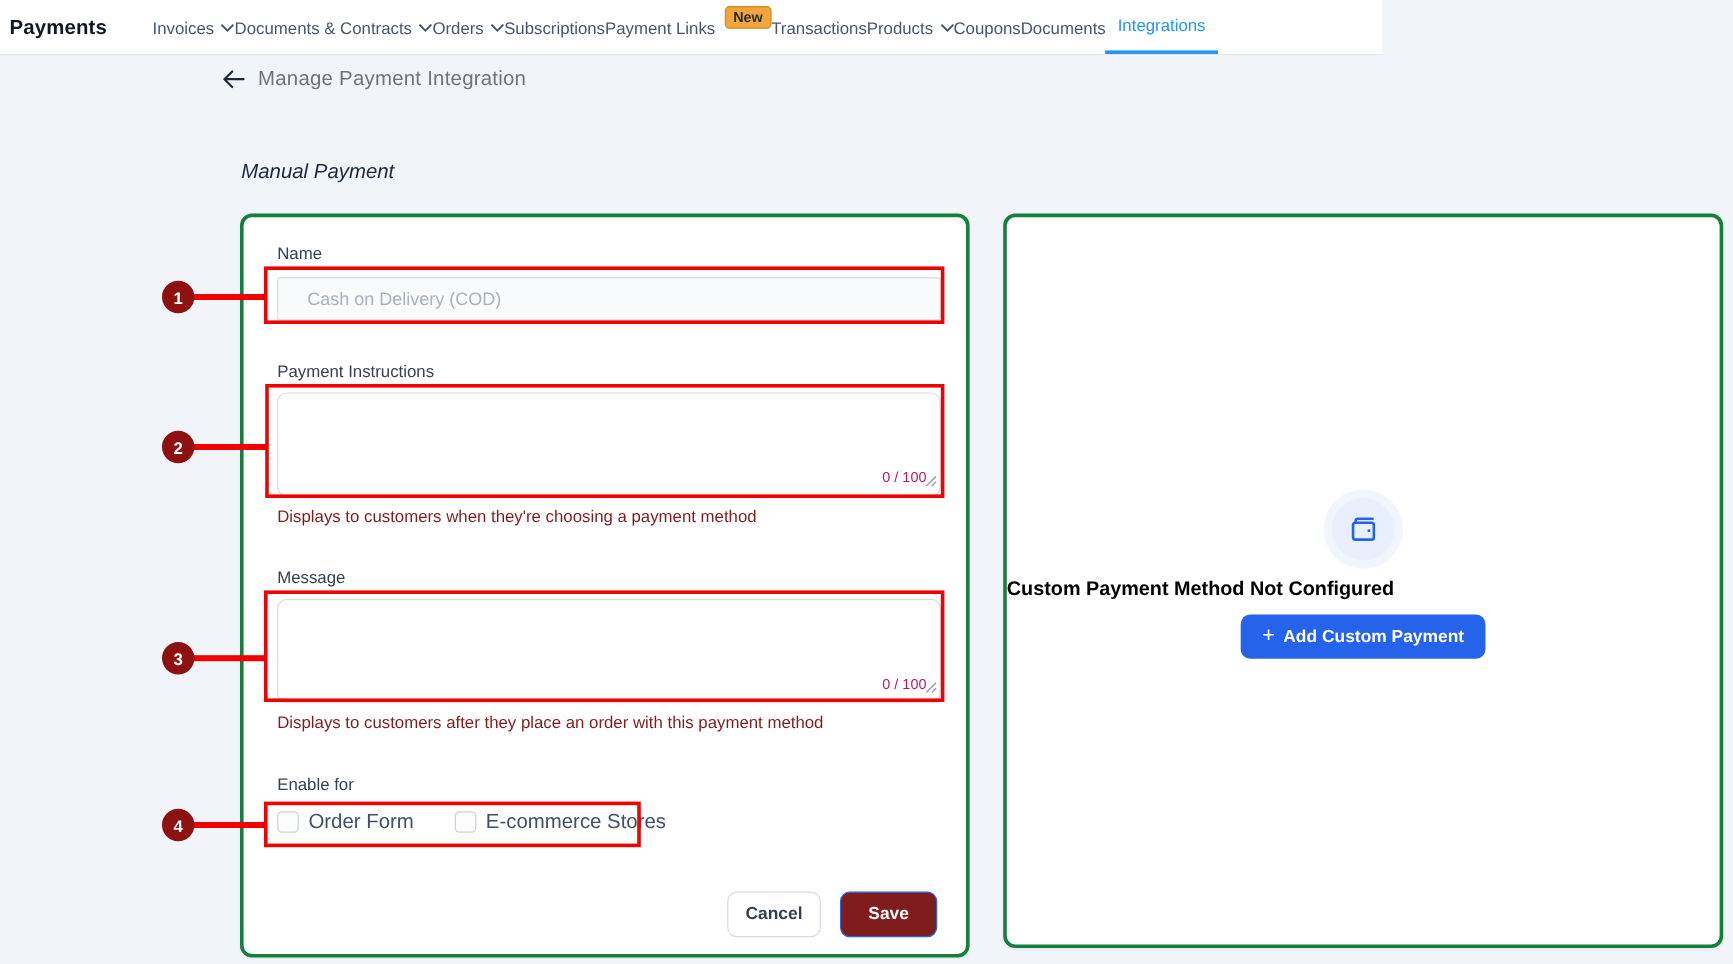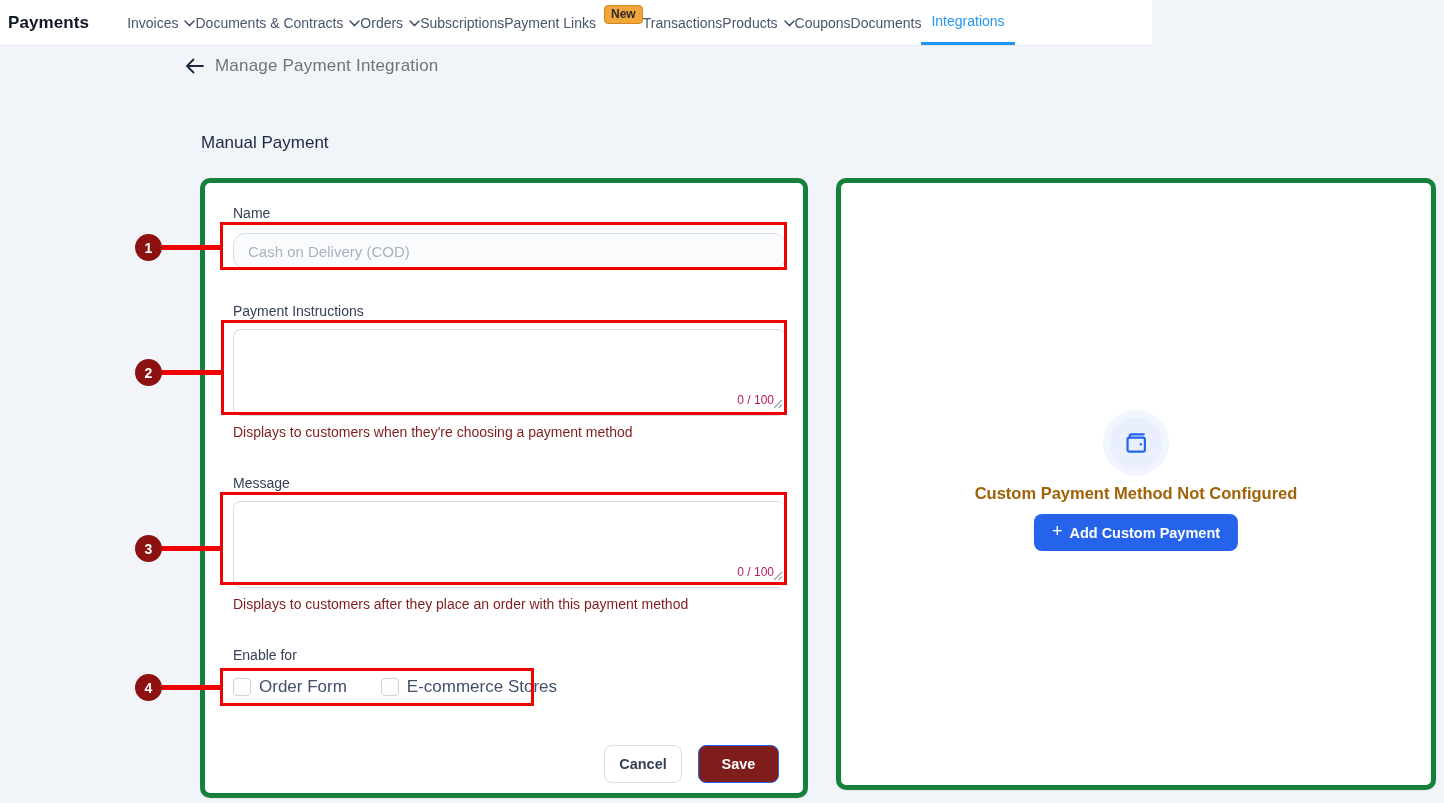--- a/index.html
+++ b/index.html
@@ -34,37 +34,37 @@
 
   
   .back-row {
     position: absolute; left: 185px; top: 56px;
     display: flex; align-items: center; gap: 11px;
   }
   .back-arrow { display: inline-flex; cursor: pointer; }
   .back-title { font-size: 17px; font-weight: 500; color: #737373; letter-spacing: .2px; }
   .section-title {
     position: absolute; left: 201px; top: 133px;
-    font-size: 17px; font-weight: 500; color: #1c2840;
+    font-size: 17px; font-weight: 500; color: #1c2840; font-style: italic;
   }
 
   
   .card {
-    position: absolute; background: #ffffff; border: 5px solid #15803d;
+    position: absolute; background: #ffffff; border: 3px solid #15803d;
     border-radius: 10px; box-shadow: 0 1px 2px rgba(16,24,40,.05);
   }
   .card-left  { left: 200px; top: 178px; width: 608px; height: 620px; }
   .card-right { left: 836px; top: 178px; width: 600px; height: 612px; }
 
   
   .fld-label { position: absolute; left: 28px; font-size: 14px; font-weight: 500; color: #344054; }
   .name-input {
     position: absolute; left: 28px; top: 50px; width: 553px; height: 36px;
-    border: 1px solid #d6dce4; border-radius: 12px; background: #fafbfc;
-    font-family: "Liberation Sans", sans-serif; font-size: 15px; color: #344054; padding: 0 14px; outline: none;
+    border: 1px solid #d6dce4; border-radius: 2px; background: #fafbfc;
+    font-family: "Liberation Sans", sans-serif; font-size: 15px; color: #344054; padding: 0 24px; outline: none;
   }
   .name-input::placeholder { color: #a9b2c0; }
   .ta-wrap { position: absolute; left: 28px; width: 553px; height: 87px; }
   .ta-wrap textarea {
     width: 100%; height: 100%; resize: none; outline: none;
     border: 1px solid #d6dce4; border-radius: 8px; background: #ffffff;
     font-family: "Liberation Sans", sans-serif; font-size: 15px; color: #344054; padding: 10px 14px;
   }
   .ta-counter {
     position: absolute; right: 12px; bottom: 9px;
@@ -90,22 +90,22 @@
   .btn-save   { width: 81px; background: #7f1d1d; border: 1px solid #2563eb; color: #ffffff; }
 
   
   .icon-circle {
     position: absolute; left: 50%; top: 234px; transform: translateX(-50%);
     width: 52px; height: 52px; border-radius: 50%; background: #e9effd;
     display: flex; align-items: center; justify-content: center;
     box-shadow: 0 0 0 7px #f1f5fe;
   }
   .panel-title {
-    position: absolute; left: 0; top: 301px; width: 100%; text-align: center;
-    font-size: 16.5px; font-weight: 600; color: #a16207;
+    position: absolute; left: 0; top: 301px; width: 100%; text-align: left;
+    font-size: 16.5px; font-weight: 600; color: #000000;
   }
   .panel-btn {
     position: absolute; left: 50%; top: 331px; transform: translateX(-50%);
     height: 37px; padding: 0 18px; background: #2563eb; border: none; border-radius: 8px;
     color: #fff; font-family: "Liberation Sans", sans-serif; font-size: 14.5px; font-weight: 700;
     display: flex; align-items: center; gap: 7px; cursor: pointer; white-space: nowrap;
   }
   .panel-btn .plus { font-size: 18px; font-weight: 400; margin-top: -2px; }
 
   

